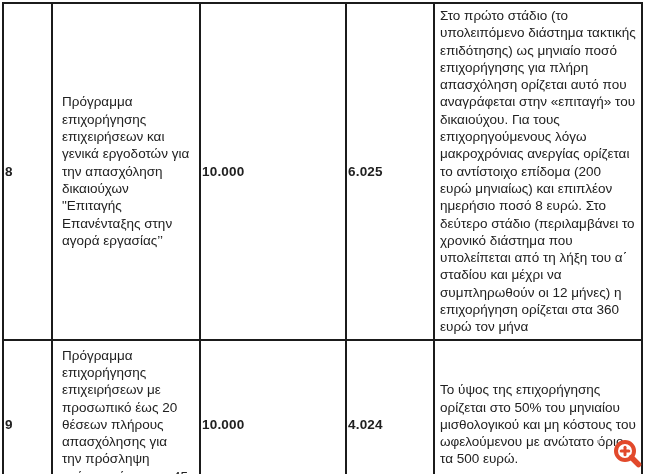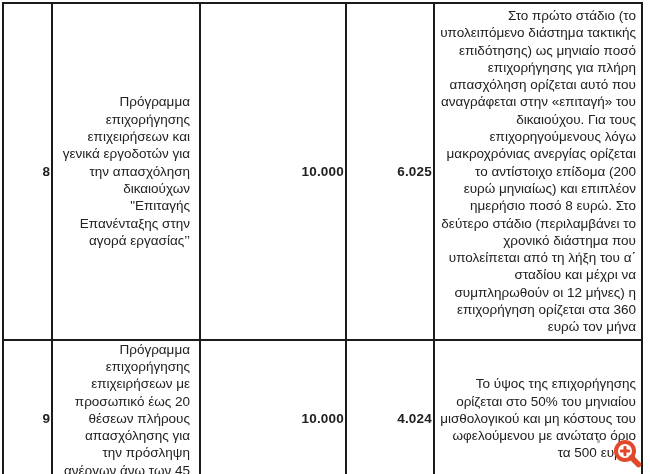--- a/index.html
+++ b/index.html
@@ -14,31 +14,31 @@
   table.doc-table {
     position: absolute;
     left: 2px;
     top: 2px;
     width: 639px;
     border-collapse: collapse;
     table-layout: fixed;
   }
   table.doc-table td {
     border: 2px solid #1b1b1b;
-    text-align: right;
+    text-align: left;
     vertical-align: middle;
     color: #212121;
     font-size: 13.5px;
     line-height: 17.3px;
     background: #ffffff;
     overflow: hidden;
   }
   td.num-cell    { font-weight: bold; font-size: 14px; }
   td.value-cell  { font-weight: bold; font-size: 14px; letter-spacing: 0.2px; }
-  td.program-cell { padding: 0 9px; border-radius: 8px; }
+  td.program-cell { padding: 6px 9px; border-radius: 8px; }
   td.desc-cell    { padding: 3px 5px; }
   .zoom-icon {
     position: absolute;
     left: 612px;
     top: 438px;
     width: 32px;
     height: 32px;
   }
   .artifact-dot {
     position: absolute;

